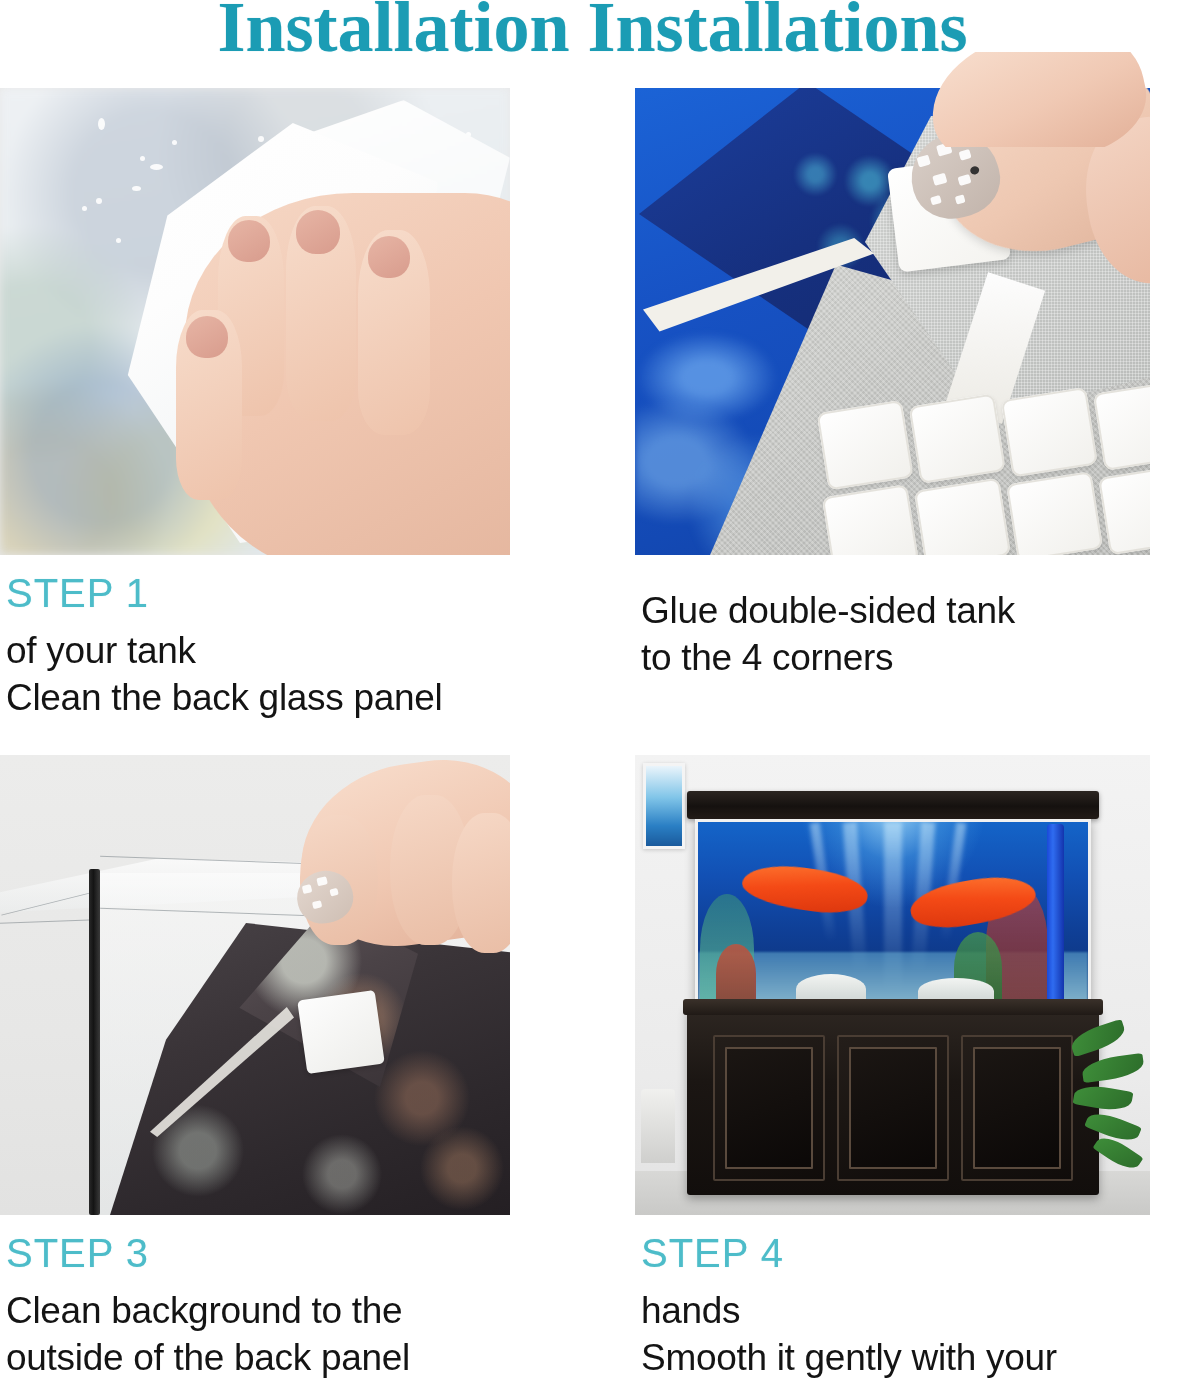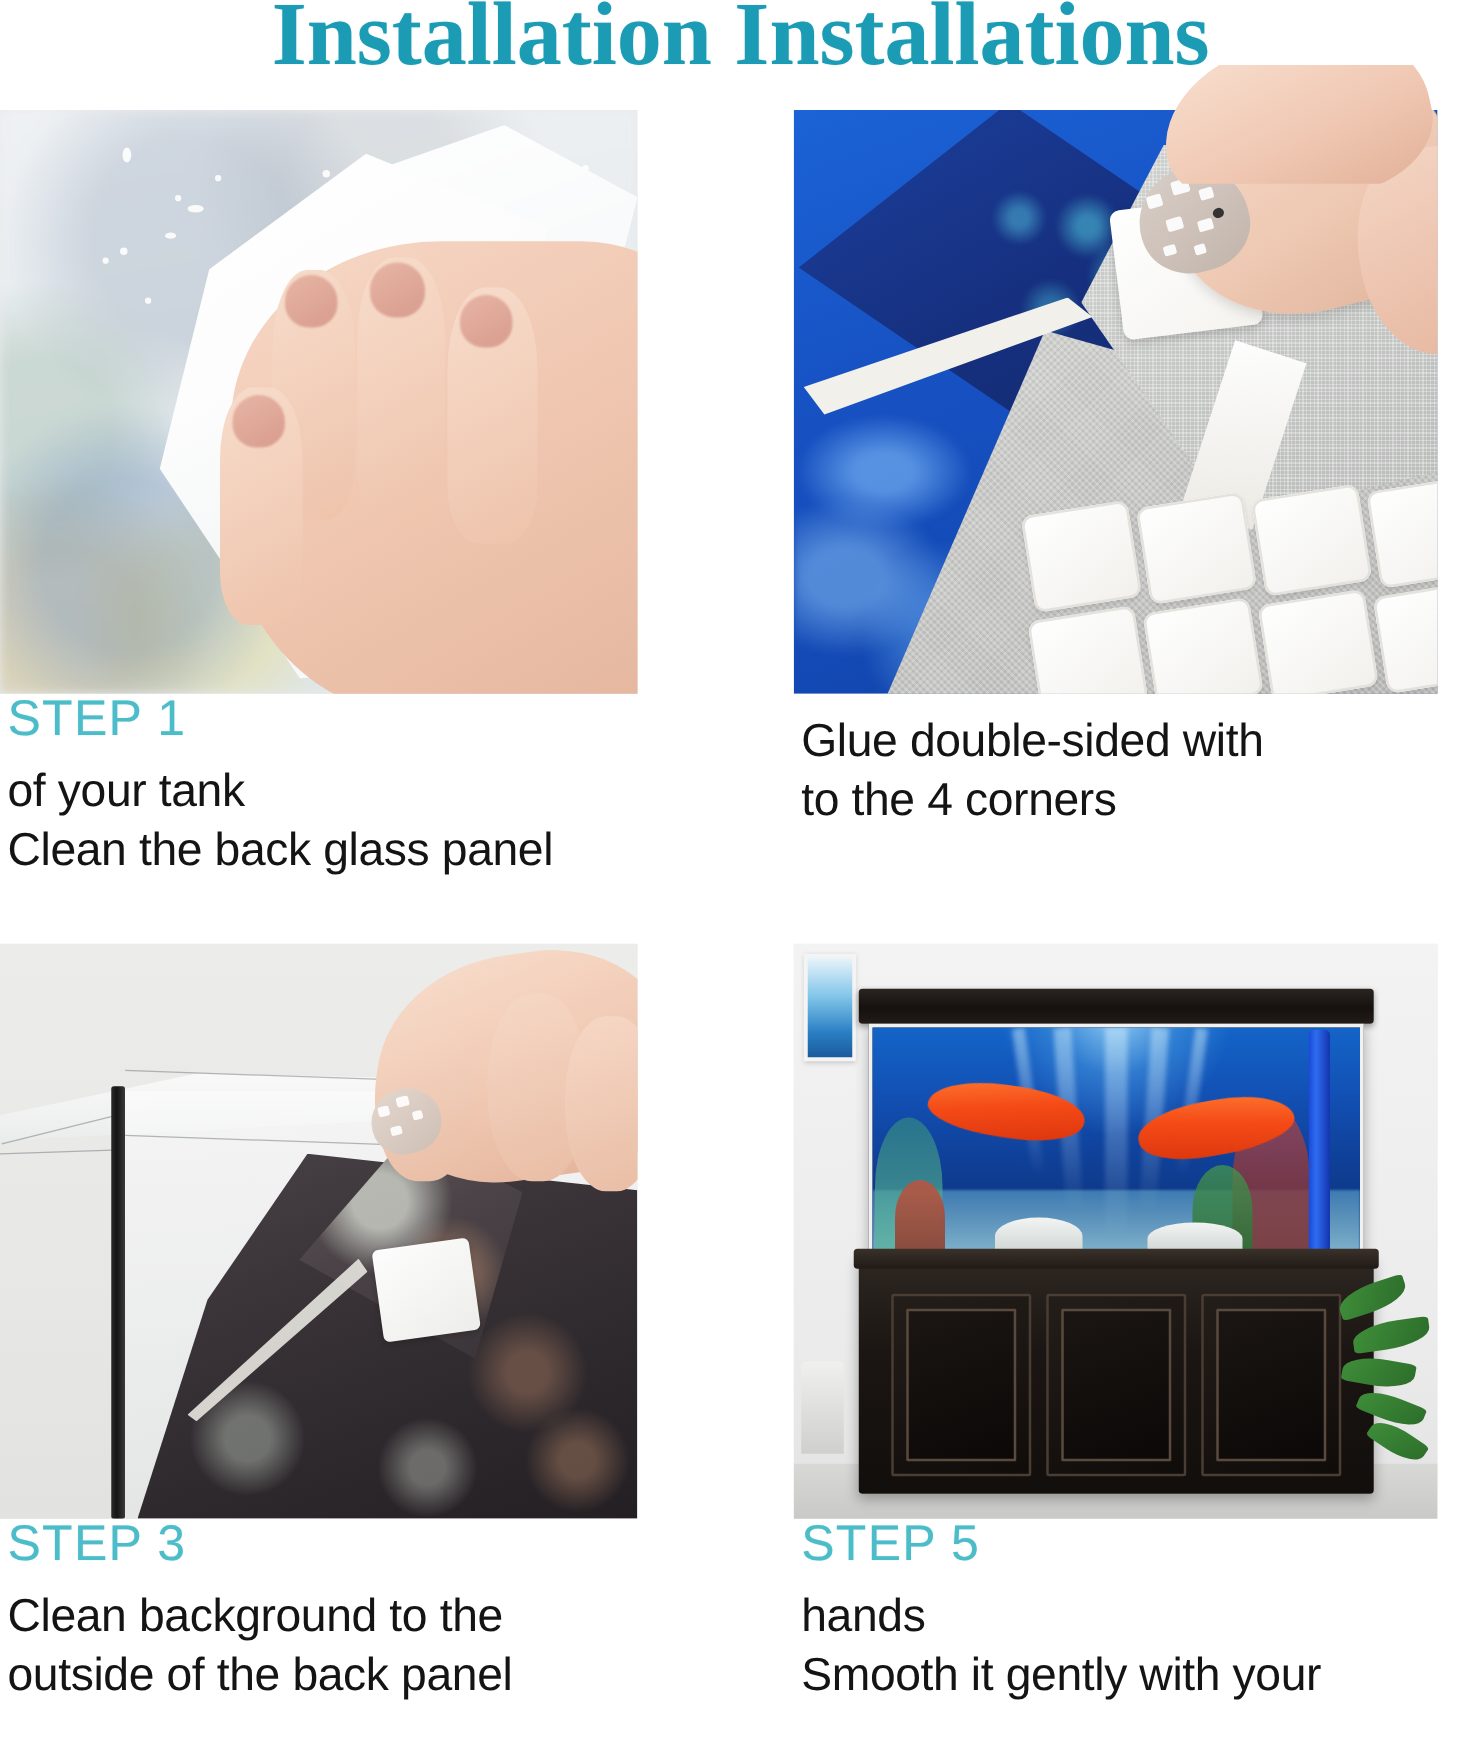--- a/index.html
+++ b/index.html
@@ -30,21 +30,21 @@
   .cell.c2{ left:635px; top:88px; width:515px; }
   .cell.c3{ left:0;   top:755px; width:411px; }
   .cell.c4{ left:635px; top:755px; width:515px; }
 
   .photo{ position:relative; overflow:hidden; background:#e9e9e9; }
   .photo.p1{ width:510px; height:467px; }
   .photo.p2{ width:515px; height:467px; }
   .photo.p3{ width:510px; height:460px; }
   .photo.p4{ width:515px; height:460px; }
 
-  .caption{ }
+  .caption{ padding-top:18px; }
   .step-label{
     font-size:40px; color:#4dbcc9; letter-spacing:1px;
     line-height:1.0; font-weight:400;
     text-shadow:0 0 1px rgba(77,188,201,.4);
   }
   .step-desc{
     margin-top:14px;
     font-size:37px; color:#141414; line-height:1.28;
     letter-spacing:-0.3px;
   }
@@ -410,21 +410,21 @@
         <i style="left:54px;top:20px;width:11px;height:9px;"></i>
         <i style="left:22px;top:36px;width:13px;height:10px;"></i>
         <i style="left:46px;top:44px;width:12px;height:9px;"></i>
         <i style="left:14px;top:56px;width:10px;height:8px;"></i>
         <i style="left:38px;top:62px;width:9px;height:8px;"></i>
         <i style="left:60px;top:38px;width:9px;height:8px;background:#2b2b2b;border-radius:50%;"></i>
       </div>
     </div>
     <div class="caption">
       <div class="step-desc">
-        <div>Glue double-sided with</div>
+        <div>Glue double-sided tank</div>
         <div>to the 4 corners</div>
       </div>
     </div>
   </div>
 
   <div class="cell c3">
     <div class="photo p3">
       <div class="p3-bg"></div>
       <div class="p3-glass-top"></div>
       <div class="p3-glass-front"></div>
@@ -496,21 +496,21 @@
       </div>
       <div class="p4-plant">
         <i style="left:6px;top:10px;width:56px;height:22px;transform:rotate(-18deg);"></i>
         <i style="left:18px;top:40px;width:62px;height:22px;transform:rotate(-8deg);"></i>
         <i style="left:10px;top:70px;width:58px;height:22px;transform:rotate(10deg);"></i>
         <i style="left:22px;top:100px;width:54px;height:20px;transform:rotate(22deg);"></i>
         <i style="left:30px;top:126px;width:48px;height:20px;transform:rotate(34deg);"></i>
       </div>
     </div>
     <div class="caption">
-      <div class="step-label">STEP 5</div>
+      <div class="step-label">STEP 4</div>
       <div class="step-desc">
         <div>hands</div>
         <div>Smooth it gently with your</div>
       </div>
     </div>
   </div>
 
 </div>
 
 <div class="p2-overflow">

